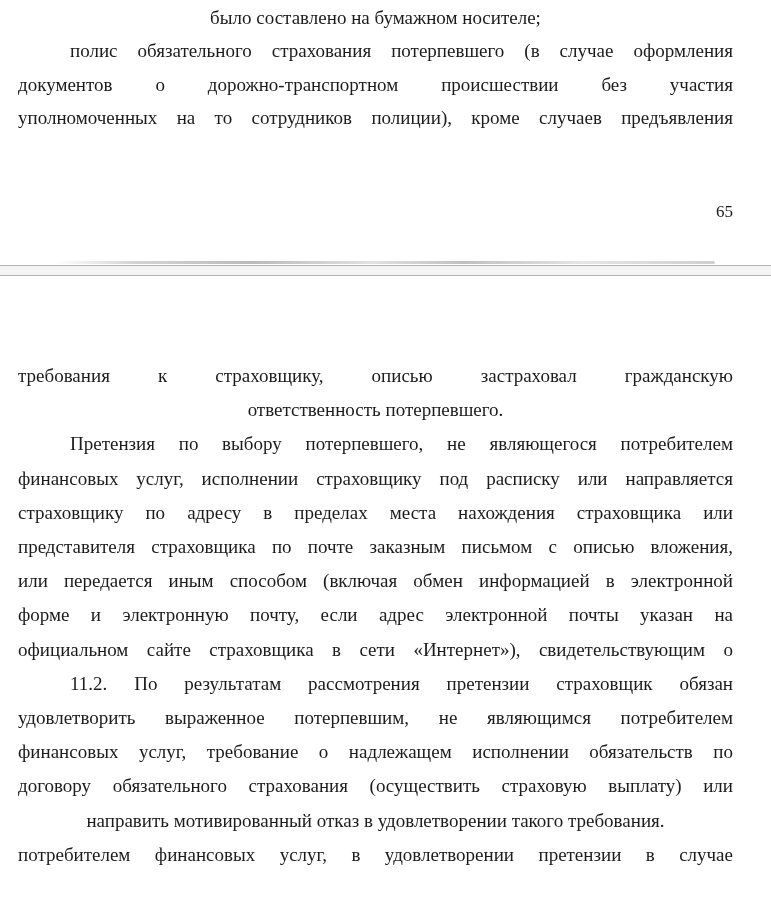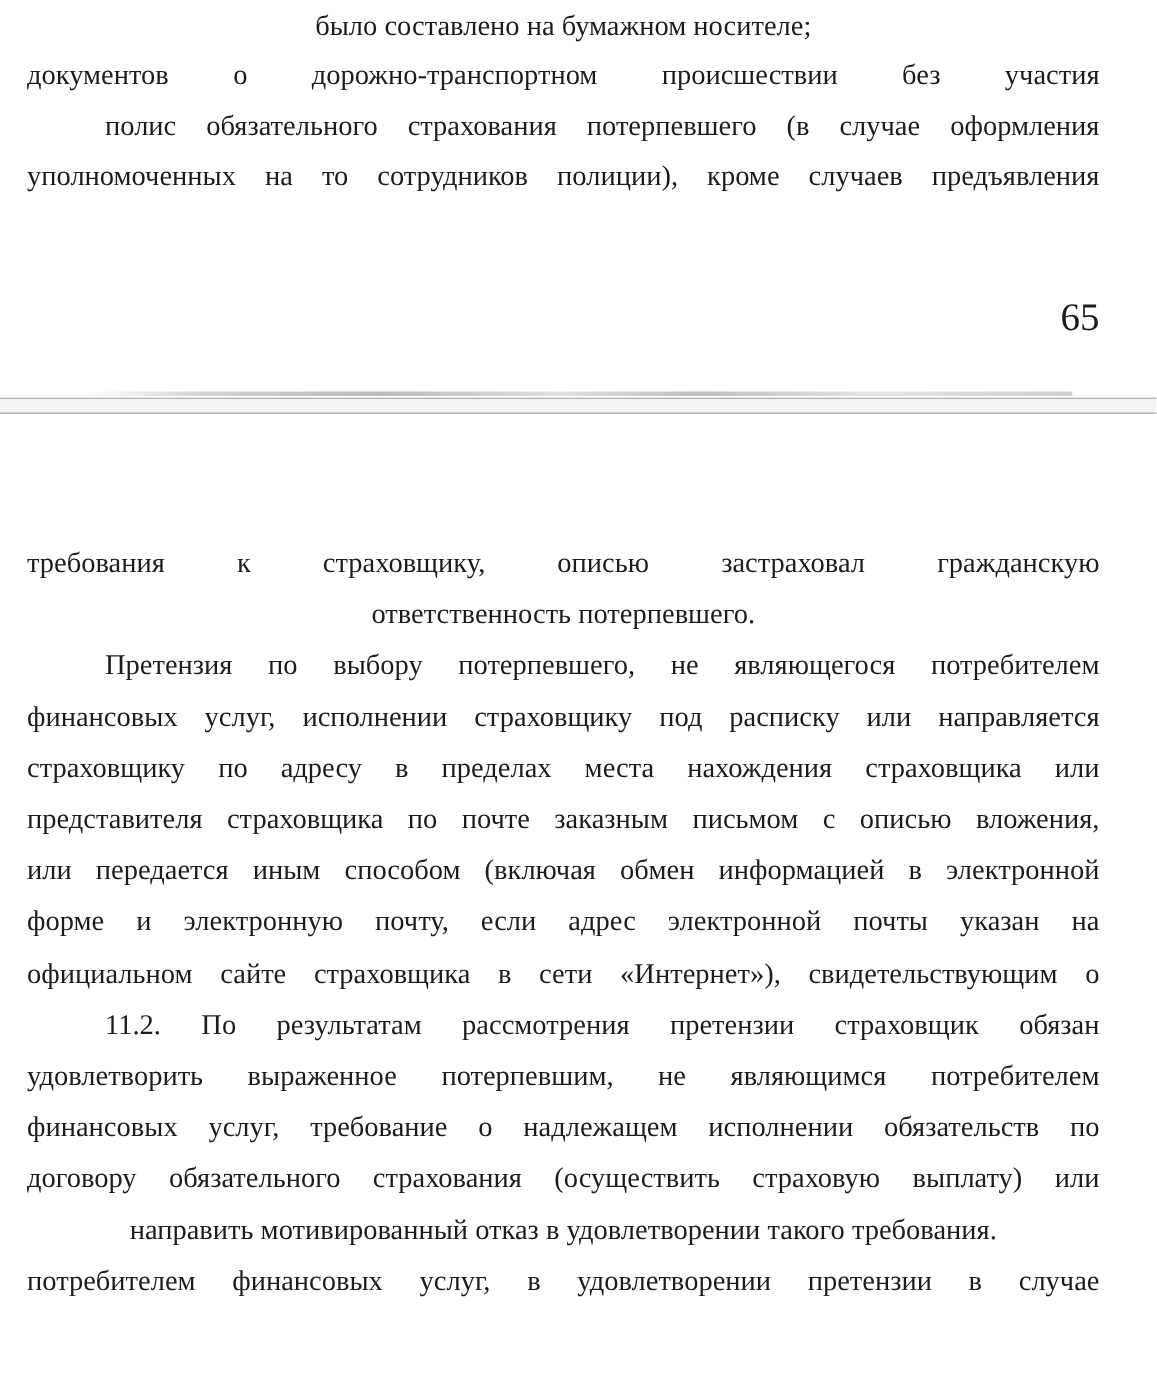--- a/index.html
+++ b/index.html
@@ -45,21 +45,21 @@
   }
   
   .ll {
     text-align: center;
   }
   
   .indent { padding-left: 52px; }
   .page-number-row {
     margin-top: 60px;
     text-align: right;
-    font-size: 26px;
+    font-size: 17px;
     line-height: 33.4px;
   }
   .scan-artifact {
     position: absolute;
     left: 55px;
     top: 261px;
     width: 660px;
     height: 3px;
     background: linear-gradient(90deg,
       rgba(160,160,160,0) 0%,
@@ -77,22 +77,22 @@
     background: #f4f4f4;
     border-top: 1.5px solid #b2b2b2;
     border-bottom: 1.5px solid #b2b2b2;
   }
 </style>
 </head>
 <body>
 
 <div class="page page-1">
   <div class="line ll">было составлено на бумажном носителе;</div>
+  <div class="line jl indent">полис обязательного страхования потерпевшего (в случае оформления</div>
   <div class="line jl">документов о дорожно-транспортном происшествии без участия</div>
-  <div class="line jl indent">полис обязательного страхования потерпевшего (в случае оформления</div>
   <div class="line jl">уполномоченных на то сотрудников полиции), кроме случаев предъявления</div>
   <div class="page-number-row">65</div>
   <div class="scan-artifact"></div>
 </div>
 
 <div class="page-separator"></div>
 
 <div class="page page-2">
   <div class="line jl">требования к страховщику, описью застраховал гражданскую</div>
   <div class="line ll">ответственность потерпевшего.</div>

